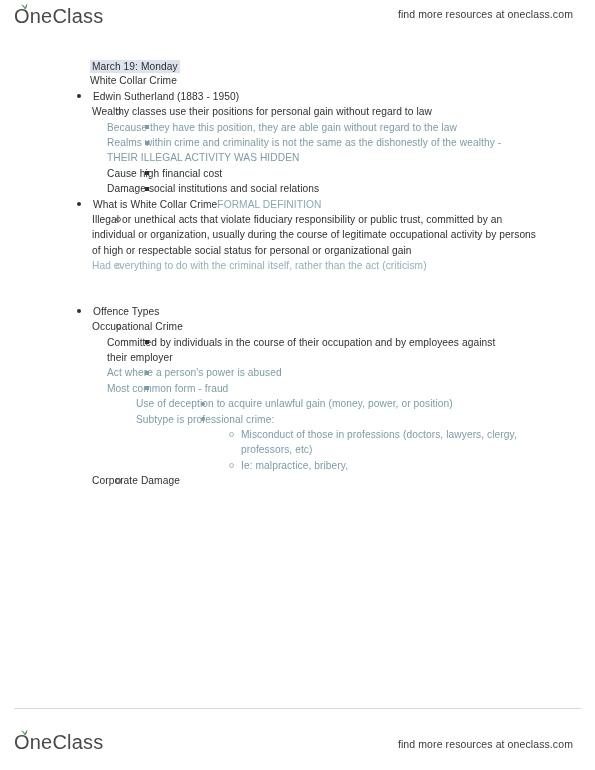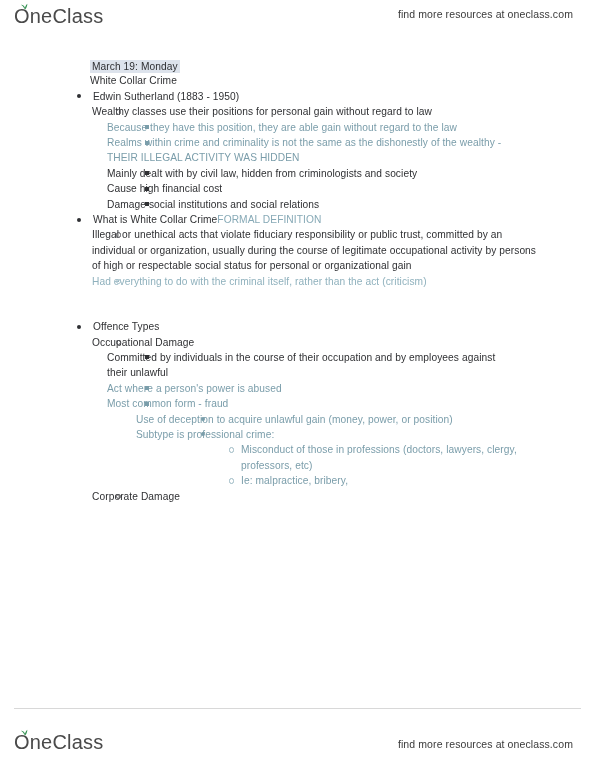--- a/index.html
+++ b/index.html
@@ -218,41 +218,40 @@
 
   <div class="line lv1 w-a bullet b-disc">Edwin Sutherland (1883 - 1950)</div>
 
   <div class="line lv2 w-a bullet b-circle">Wealthy classes use their positions for personal gain without regard to law</div>
 
   <div class="line lv3 w-b bullet b-square teal">Because they have this position, they are able gain without regard to the law</div>
 
   <div class="line lv3 w-b bullet b-square teal">Realms within crime and criminality is not the same as the dishonestly of the wealthy - THEIR ILLEGAL ACTIVITY WAS HIDDEN</div>
 
 
-  <div class="line lv3 w-b bullet b-square">Mainly dealt with by civil law, hidden from criminologists and society</div>
 
   <div class="line lv3 w-b bullet b-square">Cause high financial cost</div>
 
   <div class="line lv3 w-b bullet b-square">Damage social institutions and social relations</div>
 
   <div class="line lv1 w-a bullet b-disc">
     <span>What is White Collar Crime</span><span class="inline-teal">FORMAL DEFINITION</span>
   </div>
 
   <div class="line lv2 w-a bullet b-circle">Illegal or unethical acts that violate fiduciary responsibility or public trust, committed by an individual or organization, usually during the course of legitimate occupational activity by persons of high or respectable social status for personal or organizational gain</div>
 
   <div class="line lv2 w-a bullet b-circle teal-light">Had everything to do with the criminal itself, rather than the act (criticism)</div>
 
   <div class="spacer-lg"></div>
 
   <div class="line lv1 w-a bullet b-disc">Offence Types</div>
 
-  <div class="line lv2 w-a bullet b-circle">Occupational Damage</div>
-
-  <div class="line lv3 w-c bullet b-square">Committed by individuals in the course of their occupation and by employees against their unlawful</div>
+  <div class="line lv2 w-a bullet b-circle">Occupational Crime</div>
+
+  <div class="line lv3 w-c bullet b-square">Committed by individuals in the course of their occupation and by employees against their employer</div>
 
   <div class="line lv3 w-c bullet b-square teal">Act where a person's power is abused</div>
 
   <div class="line lv3 w-c bullet b-square teal">Most common form - fraud</div>
 
   <div class="line lv4 w-e bullet b-disc2 teal">Use of deception to acquire unlawful gain (money, power, or position)</div>
 
   <div class="line lv4 w-e bullet b-disc2 teal">Subtype is professional crime:</div>
 
   <div class="line lv5 w-f bullet b-circle2 teal">Misconduct of those in professions (doctors, lawyers, clergy, professors, etc)</div>

